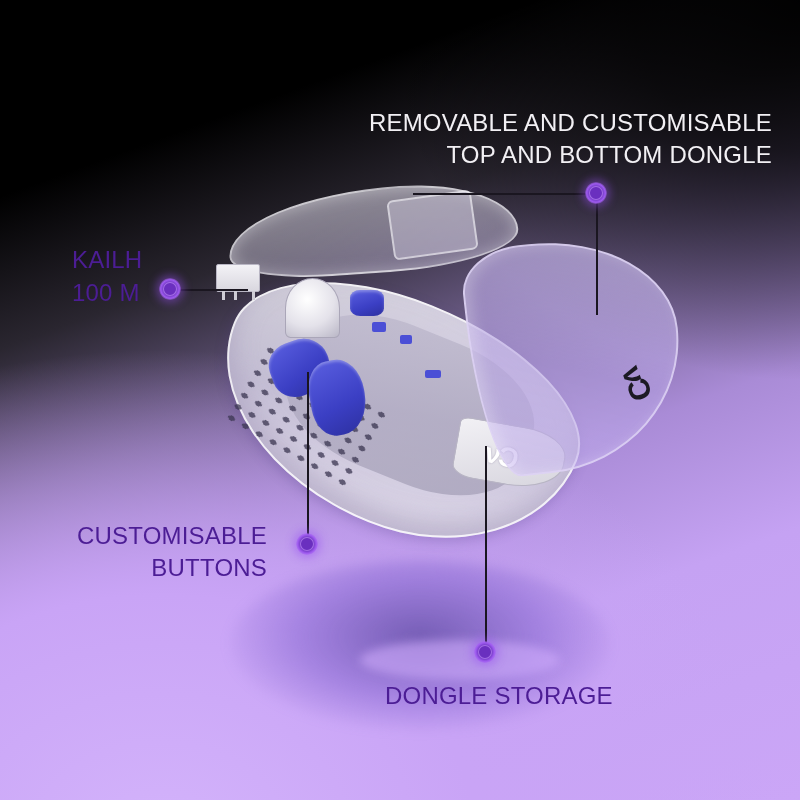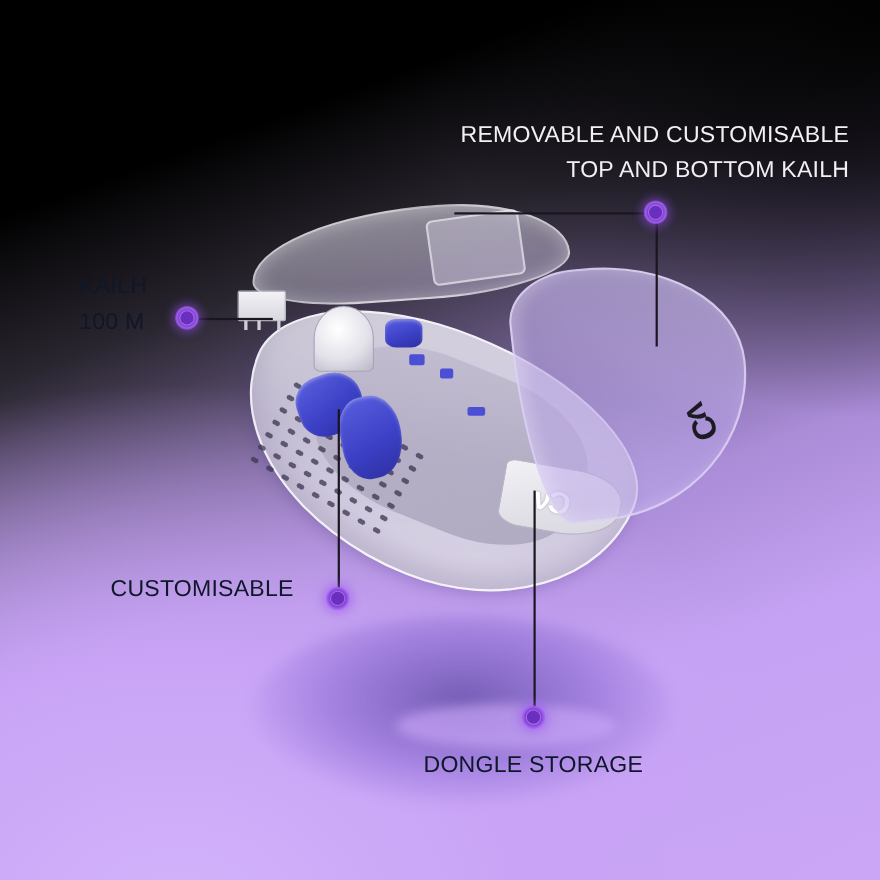--- a/index.html
+++ b/index.html
@@ -16,27 +16,27 @@
         linear-gradient(160deg, #000 0%, #000 18%, #2a2630 32%, #6e5e8a 46%, #a98bd6 60%, #c5a2f3 75%, #cba6f7 100%);
     }
     .bg-dark-corner {
       position: absolute; inset: 0;
       background: radial-gradient(ellipse 420px 380px at 100% 0%, rgba(0,0,0,0.95) 0%, rgba(0,0,0,0.7) 40%, rgba(0,0,0,0) 100%);
     }
 
     
     .label {
       position: absolute;
-      font-size: 21px;
+      font-size: 24px;
       letter-spacing: 0.2px;
       line-height: 32px;
       white-space: nowrap;
     }
     .label.light { color: #f2f0f4; }
-    .label.dark { color: #0f172a; }
+    .label.dark { color: #4c1d95; }
     .label.right { text-align: right; }
 
     
     .line { position: absolute; background: #1a1620; }
     .line.h { height: 1.5px; }
     .line.v { width: 1.5px; }
 
     
     .dot {
       position: absolute; width: 22px; height: 22px; border-radius: 50%;
@@ -180,35 +180,36 @@
   <div class="sideshell-logo">νƆ</div>
 
   <div class="switch"></div>
   <div class="switch-pin" style="left:222px;top:291px;"></div>
   <div class="switch-pin" style="left:234px;top:291px;"></div>
   <div class="switch-pin" style="left:252px;top:291px;"></div>
 </div>
 
 <div class="label light right" style="right:28px; top:107px;">
   <div>REMOVABLE AND CUSTOMISABLE</div>
-  <div>TOP AND BOTTOM KAILH</div>
+  <div>TOP AND BOTTOM DONGLE</div>
 </div>
 <div class="line h" style="left:413px; top:193px; width:182px;"></div>
 <div class="line v" style="left:596px; top:193px; height:122px;"></div>
 <div class="dot" style="left:596px; top:193px;"></div>
 
 <div class="label dark" style="left:72px; top:243px; line-height:33px;">
   <div>KAILH</div>
   <div>100 M</div>
 </div>
 <div class="line h" style="left:170px; top:289px; width:78px;"></div>
 <div class="dot" style="left:170px; top:289px;"></div>
 
 <div class="label dark right" style="right:533px; top:520px;">
   <div>CUSTOMISABLE</div>
+  <div>BUTTONS</div>
 </div>
 <div class="line v" style="left:307px; top:372px; height:172px;"></div>
 <div class="dot" style="left:307px; top:544px;"></div>
 
 <div class="label dark" style="left:385px; top:680px;">
   <div>DONGLE STORAGE</div>
 </div>
 <div class="line v" style="left:485px; top:446px; height:206px;"></div>
 <div class="dot" style="left:485px; top:652px;"></div>
 

